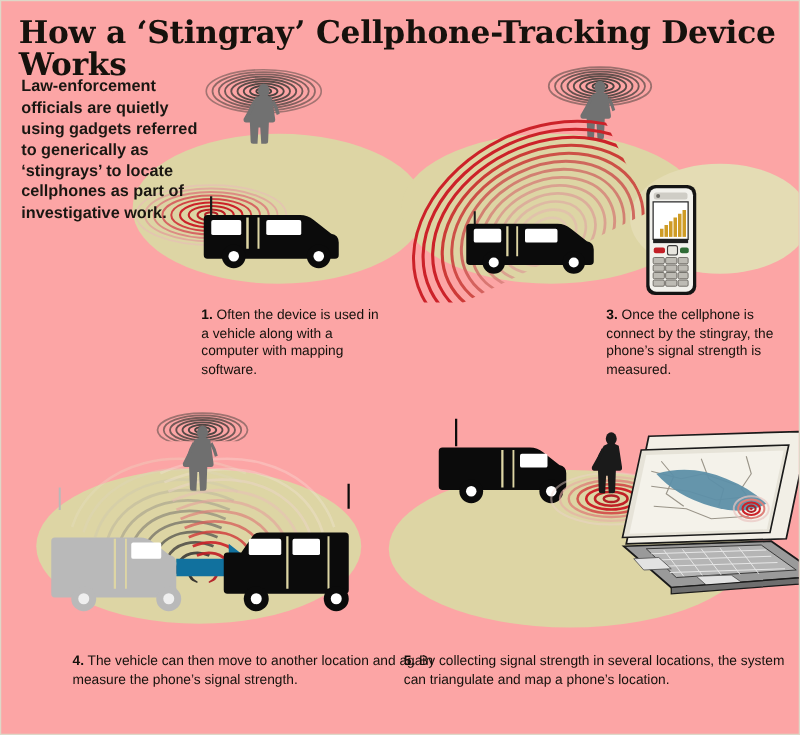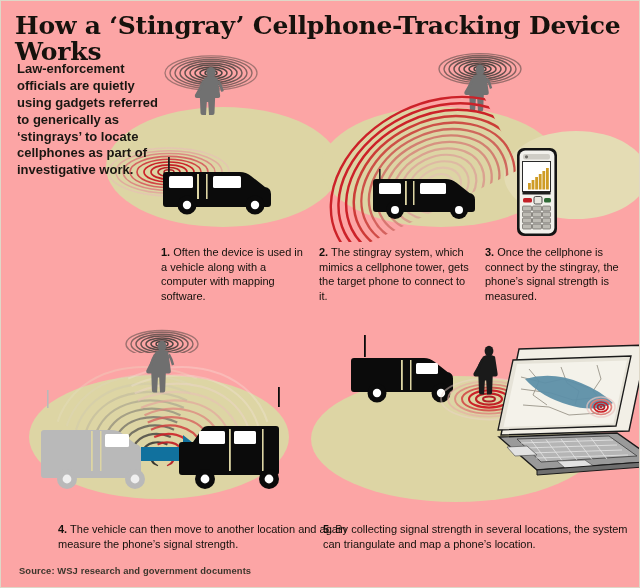--- a/index.html
+++ b/index.html
@@ -396,32 +396,27 @@
 
       <path d="M536 143 l120 -9 l0 5 l-120 9 z" fill="#6e6e6e" stroke="#1a1a1a" stroke-width="1"></path>
     </g>
   </svg>
   </div>
 
   <div class="caption" id="cap1">
     <span class="num">1.</span>
     <span>Often the device is used in a vehicle along with a computer with mapping software.</span>
   </div>
-  <div class="caption" id="cap2">
-    <span class="num">2.</span>
-    <span>The stingray system, which mimics a cellphone tower, gets the target phone to connect to it.</span>
-  </div>
   <div class="caption" id="cap3">
     <span class="num">3.</span>
     <span>Once the cellphone is connect by the stingray, the phone’s signal strength is measured.</span>
   </div>
   <div class="caption" id="cap4">
     <span class="num">4.</span>
     <span>The vehicle can then move to another location and again measure the phone’s signal strength.</span>
   </div>
   <div class="caption" id="cap5">
     <span class="num">5.</span>
     <span>By collecting signal strength in several locations, the system can triangulate and map a phone’s location.</span>
   </div>
 
-  <div class="source">Source: WSJ research and government documents</div>
 
 </div>
 
 </body></html>

